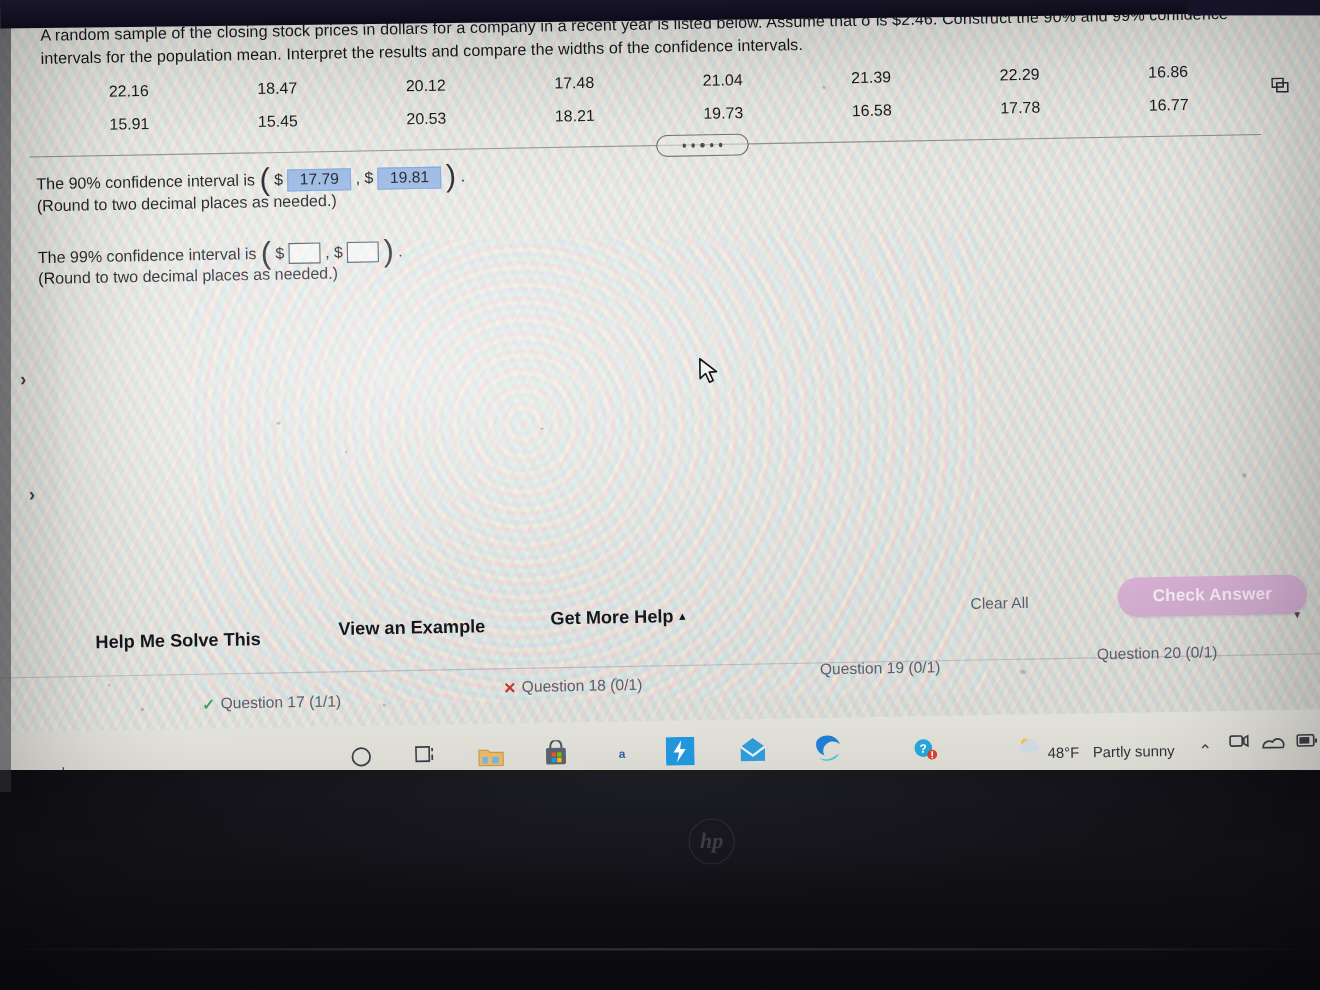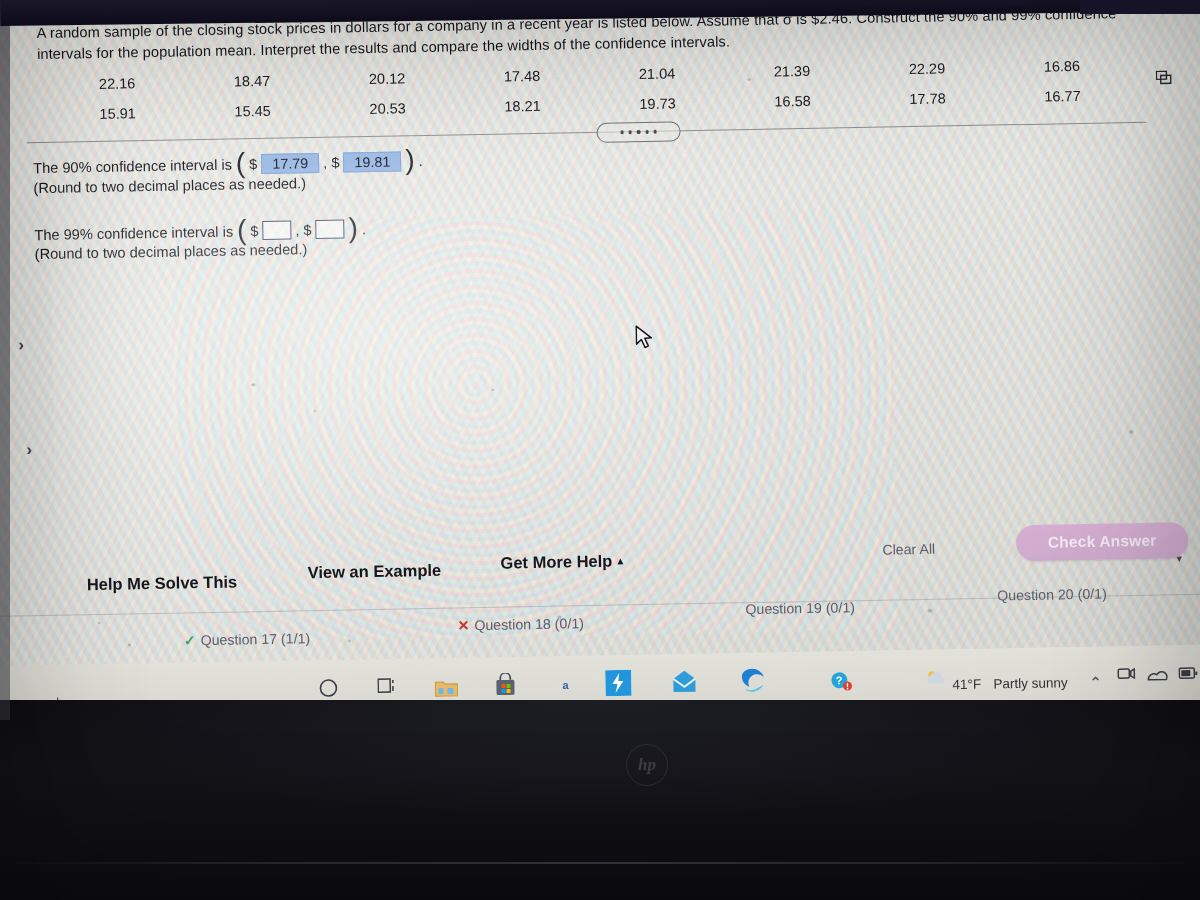--- a/index.html
+++ b/index.html
@@ -296,21 +296,21 @@
     background: linear-gradient(180deg,#0e0e13 0%,#121217 35%,#0c0c11 100%);
     z-index: 26;
   }
   .hp-logo {
     position: absolute;
     left: 626px; top: 744px;
     width: 40px; height: 40px;
     border-radius: 50%;
     border: 1.5px solid rgba(120,120,135,0.22);
     color: rgba(150,150,165,0.30);
-    font-size: 17px; font-style: italic; font-weight: 700;
+    font-size: 20px; font-style: italic; font-weight: 700;
     display: flex; align-items: center; justify-content: center;
     z-index: 27;
     font-family: "Liberation Serif", serif;
   }
   .body-seam {
     position: absolute;
     left: 0; top: 862px; width: 1200px; height: 2px;
     background: linear-gradient(90deg, rgba(80,80,95,0) 0%, rgba(100,100,118,0.35) 25%, rgba(110,110,128,0.42) 50%, rgba(100,100,118,0.30) 78%, rgba(80,80,95,0) 100%);
     z-index: 28;
   }
@@ -549,21 +549,21 @@
         <rect x="16.3" y="17" width="1.4" height="1.4" fill="#fff"></rect>
       </svg>
     </div>
 
     <div class="tb-icon" style="left:936px;top:19px;">
       <svg width="24" height="20" viewBox="0 0 24 20">
         <circle cx="8" cy="7" r="4.2" fill="#f5c042"></circle>
         <path d="M6 15 a4 4 0 0 1 0.6-7.9 A5.6 5.6 0 0 1 17.4 9 a3.2 3.2 0 0 1 0 6.4 Z" fill="#cfd8e2"></path>
       </svg>
     </div>
-    <div class="tb-label" style="left:964px;top:28px;">41°F</div>
+    <div class="tb-label" style="left:964px;top:28px;">48°F</div>
     <div class="tb-label" style="left:1005px;top:28px;">Partly sunny</div>
 
     <div class="tb-label" style="left:1101px;top:27px;font-size:15px;color:#41434c;">⌃</div>
 
     <div class="tb-icon" style="left:1128px;top:20px;">
       <svg width="20" height="16" viewBox="0 0 20 16">
         <rect x="2" y="3" width="11" height="9" rx="1.5" fill="none" stroke="#3b3d46" stroke-width="1.5"></rect>
         <path d="M14.5 5 L18 3 V12 L14.5 10 Z" fill="none" stroke="#3b3d46" stroke-width="1.5"></path>
       </svg>
     </div>

